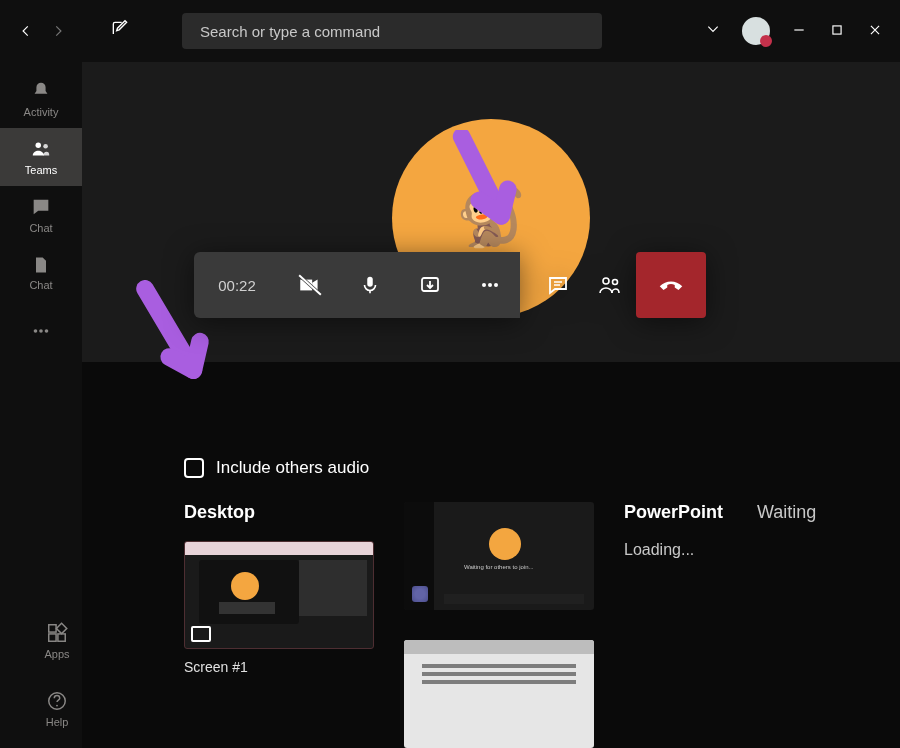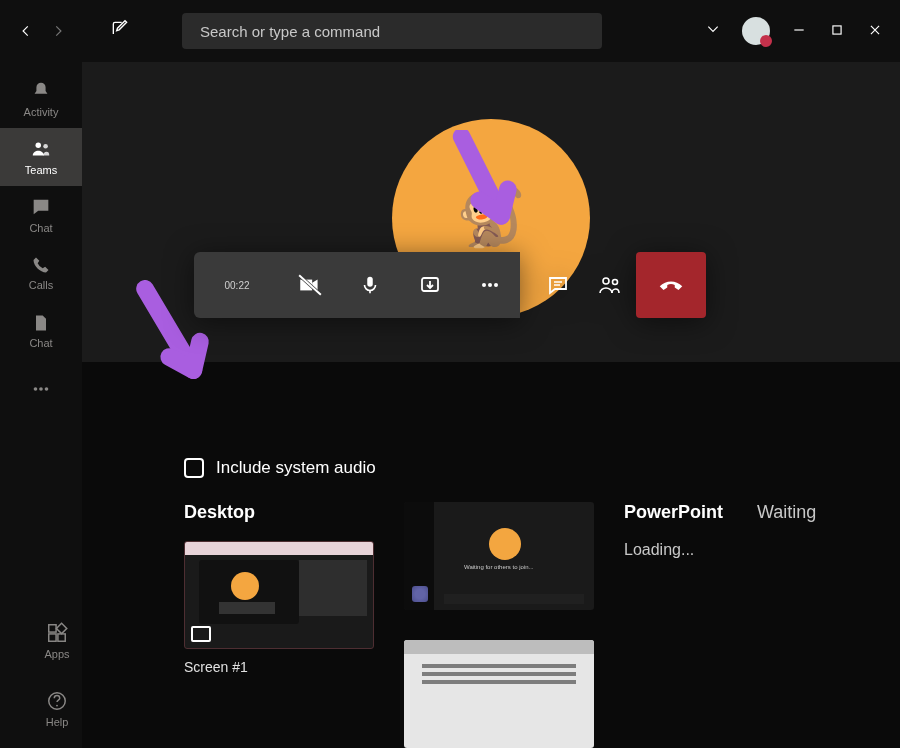--- a/index.html
+++ b/index.html
@@ -105,21 +105,21 @@
   border-radius: 6px 0 0 6px;
 }
 .ctrl-btn {
   width: 60px;
   display: flex; align-items: center; justify-content: center;
   cursor: pointer;
 }
 .ctrl-timer {
   width: 86px;
   display: flex; align-items: center; justify-content: center;
-  color: #d0d0d0; font-size: 10px;
+  color: #d0d0d0; font-size: 15px;
 }
 .ctrl-gap { width: 18px; background: transparent; }
 .ctrl-aux {
   display: flex; gap: 20px;
   align-items: center;
   padding: 0 10px 0 4px;
 }
 .ctrl-aux .aux-btn { width: 32px; height: 32px; display:flex; align-items:center; justify-content:center; cursor:pointer;}
 .hangup {
   width: 70px; background: #a4262c;
@@ -278,26 +278,20 @@
     <span class="side-label">Teams</span>
   </div>
   <div class="side-item">
     <svg width="22" height="22" viewBox="0 0 24 24">
         <path d="M4 4h16v12H9l-5 4V4z" fill="#8a8886"></path>
       </svg>
     <span class="side-label">Chat</span>
   </div>
   <div class="side-item">
     <svg width="20" height="20" viewBox="0 0 24 24">
-        <path d="M6 3l4 4-2 3a12 12 0 006 6l3-2 4 4-3 3c-7 0-15-8-15-15l3-3z" fill="#8a8886"></path>
-      </svg>
-    <span class="side-label">Calls</span>
-  </div>
-  <div class="side-item">
-    <svg width="20" height="20" viewBox="0 0 24 24">
         <path d="M6 3h8l4 4v14H6V3z" fill="#8a8886"></path>
       </svg>
     <span class="side-label">Chat</span>
   </div>
   <div class="side-item">
     <svg width="22" height="22" viewBox="0 0 24 24">
         <circle cx="6" cy="12" r="2" fill="#8a8886"></circle>
         <circle cx="12" cy="12" r="2" fill="#8a8886"></circle>
         <circle cx="18" cy="12" r="2" fill="#8a8886"></circle>
       </svg>
@@ -338,21 +332,21 @@
   <div class="arrow" style="left:30px; top:218px;">
     <svg viewBox="0 0 100 100">
         <path d="M30 8 L74 82" stroke="#a95ee0" stroke-width="16" stroke-linecap="round"></path>
         <path d="M74 82 L52 70 M74 82 L80 56" stroke="#a95ee0" stroke-width="16" stroke-linecap="round"></path>
       </svg>
   </div>
 
   <div class="tray">
     <div class="incrow">
       <div class="checkbox"></div>
-      <div style="font-size:17px;">Include system audio</div>
+      <div style="font-size:17px;">Include others audio</div>
     </div>
     <div class="columns">
       <div>
         <div class="colhead">Desktop</div>
         <div class="thumb desk-thumb">
           <div class="mini-stage"></div>
           <div class="mini-orange"></div>
           <div class="mini-bar"></div>
           <div class="mini-panel"></div>
           <div style="position:absolute;left:6px;bottom:6px;width:20px;height:16px;border:2px solid #fff;border-radius:2px;"></div>

